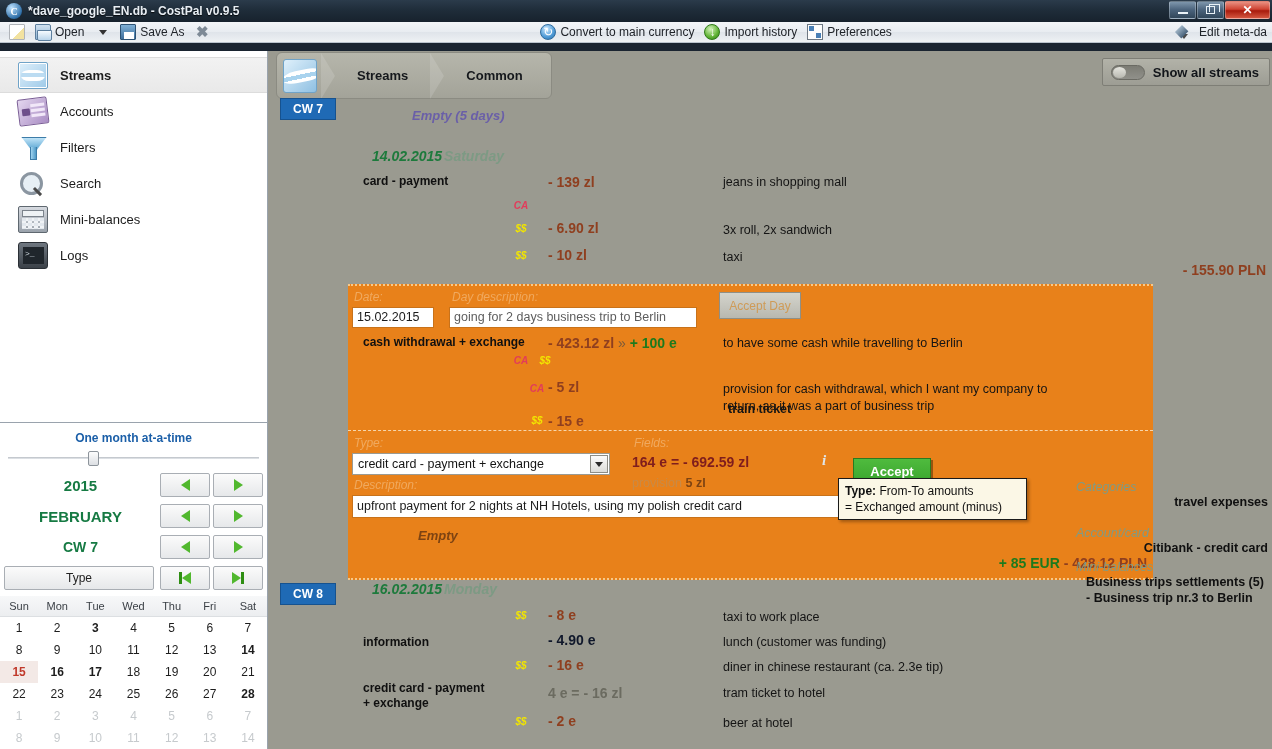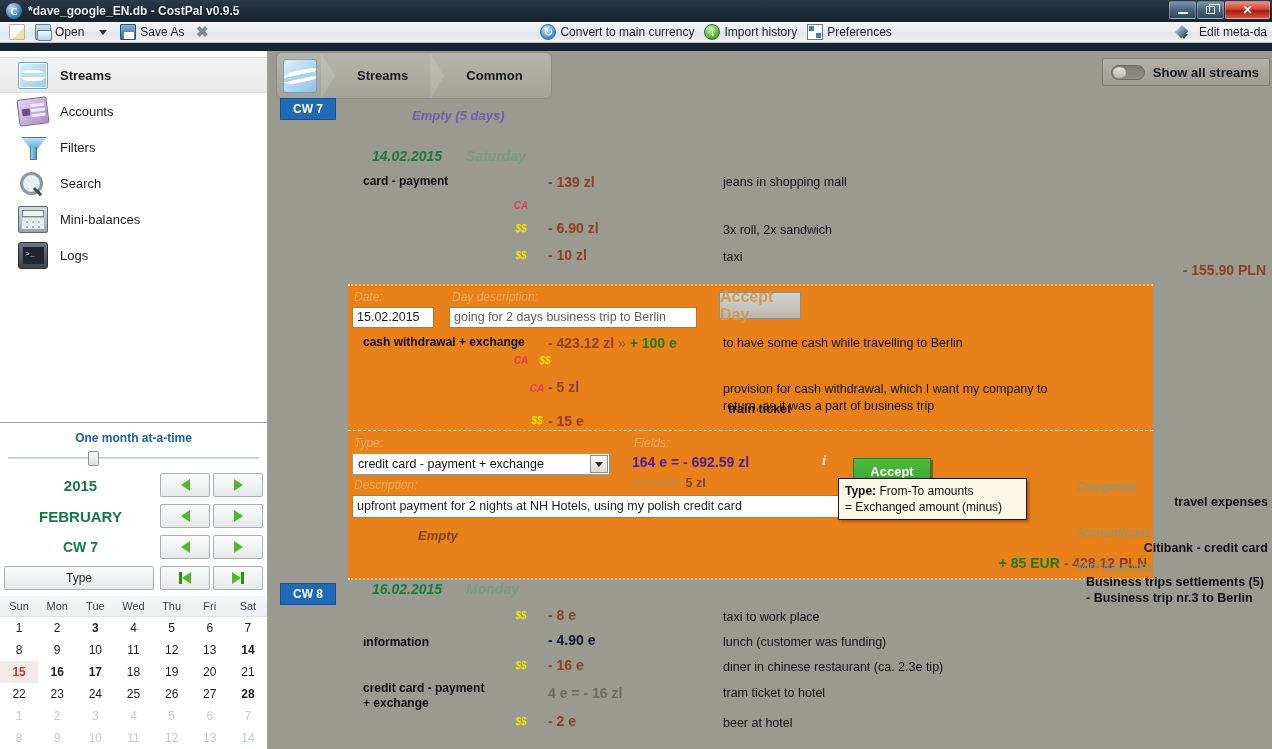--- a/index.html
+++ b/index.html
@@ -302,21 +302,21 @@
   .cw-badge {
     position: absolute; width: 56px; height: 22px;
     background: #1f6ab5; color: #ffffff;
     font-size: 12px; font-weight: bold;
     display: flex; align-items: center; justify-content: center;
     border: 1px solid #16528f;
   }
   .empty-note {
     position: absolute; color: #6a5fa8; font-style: italic; font-weight: bold; font-size: 13px;
   }
-  .day-header { position: absolute; display: flex; gap: 24px; align-items: baseline; }
+  .day-header { position: absolute; display: flex; gap: 2px; align-items: baseline; }
   .day-date { color: #1d7a3c; font-weight: bold; font-style: italic; font-size: 14px; }
   .day-name { color: #7d9a84; font-weight: bold; font-style: italic; font-size: 14px; }
 
   .rowset { position: absolute; left: 0; right: 0; }
   .trow { position: relative; height: 26px; }
   .c-type {
     position: absolute; left: 95px; width: 185px; text-align: left;
     font-size: 12px; font-weight: bold; color: #101010; line-height: 15px;
   }
   .c-flag {
@@ -355,39 +355,39 @@
     position: absolute; height: 21px;
     background: #ffffff; border: 1px solid #c8721a;
     font-size: 12.5px; color: #1b1b1b; line-height: 19px; padding-left: 4px;
     overflow: hidden; white-space: nowrap;
   }
   .ep-input.ghost { color: #5d5d5d; }
   .ep-btn-disabled {
     position: absolute; width: 82px; height: 27px;
     background: linear-gradient(to bottom,#d4d4cc,#b8b8b0);
     border: 1px solid #8f8f86; color: #cf9b57;
-    font-size: 16px; font-weight: bold;
+    font-size: 12px; font-weight: normal;
     display: flex; align-items: center; justify-content: center;
   }
   .ep-select {
     position: absolute; height: 22px; background: #ffffff; border: 1px solid #9a9a92;
     font-size: 12.5px; color: #141414; line-height: 20px; padding-left: 5px;
     display: flex; align-items: center;
   }
   .ep-select .arrowbox {
     position: absolute; right: 1px; top: 1px; width: 18px; height: 18px;
     background: linear-gradient(to bottom,#fbfbfb,#dcdcd8);
     border: 1px solid #8d8d86;
     display: flex; align-items: center; justify-content: center;
   }
   .ep-select .arrowbox i {
     width: 0; height: 0; border-left: 4px solid transparent; border-right: 4px solid transparent;
     border-top: 5px solid #2a2a2a; display: block;
   }
-  .fields-val { position: absolute; font-size: 14px; font-weight: bold; color: #4c1d95; }
+  .fields-val { position: absolute; font-size: 14px; font-weight: bold; color: #7f1d1d; }
   .fields-sub { position: absolute; font-size: 12.5px; color: #c98a46; }
   .fields-sub b { color: #7d4312; }
   .info-i {
     position: absolute; font-size: 15px; font-weight: bold; font-style: italic;
     color: #dfe6ea; font-family: "Liberation Serif", serif;
   }
   .accept-btn {
     position: absolute; width: 78px; height: 26px;
     background: linear-gradient(to bottom,#4fbb3e,#3aa52d);
     border: 1px solid #2a7a20; color: #ffffff;

